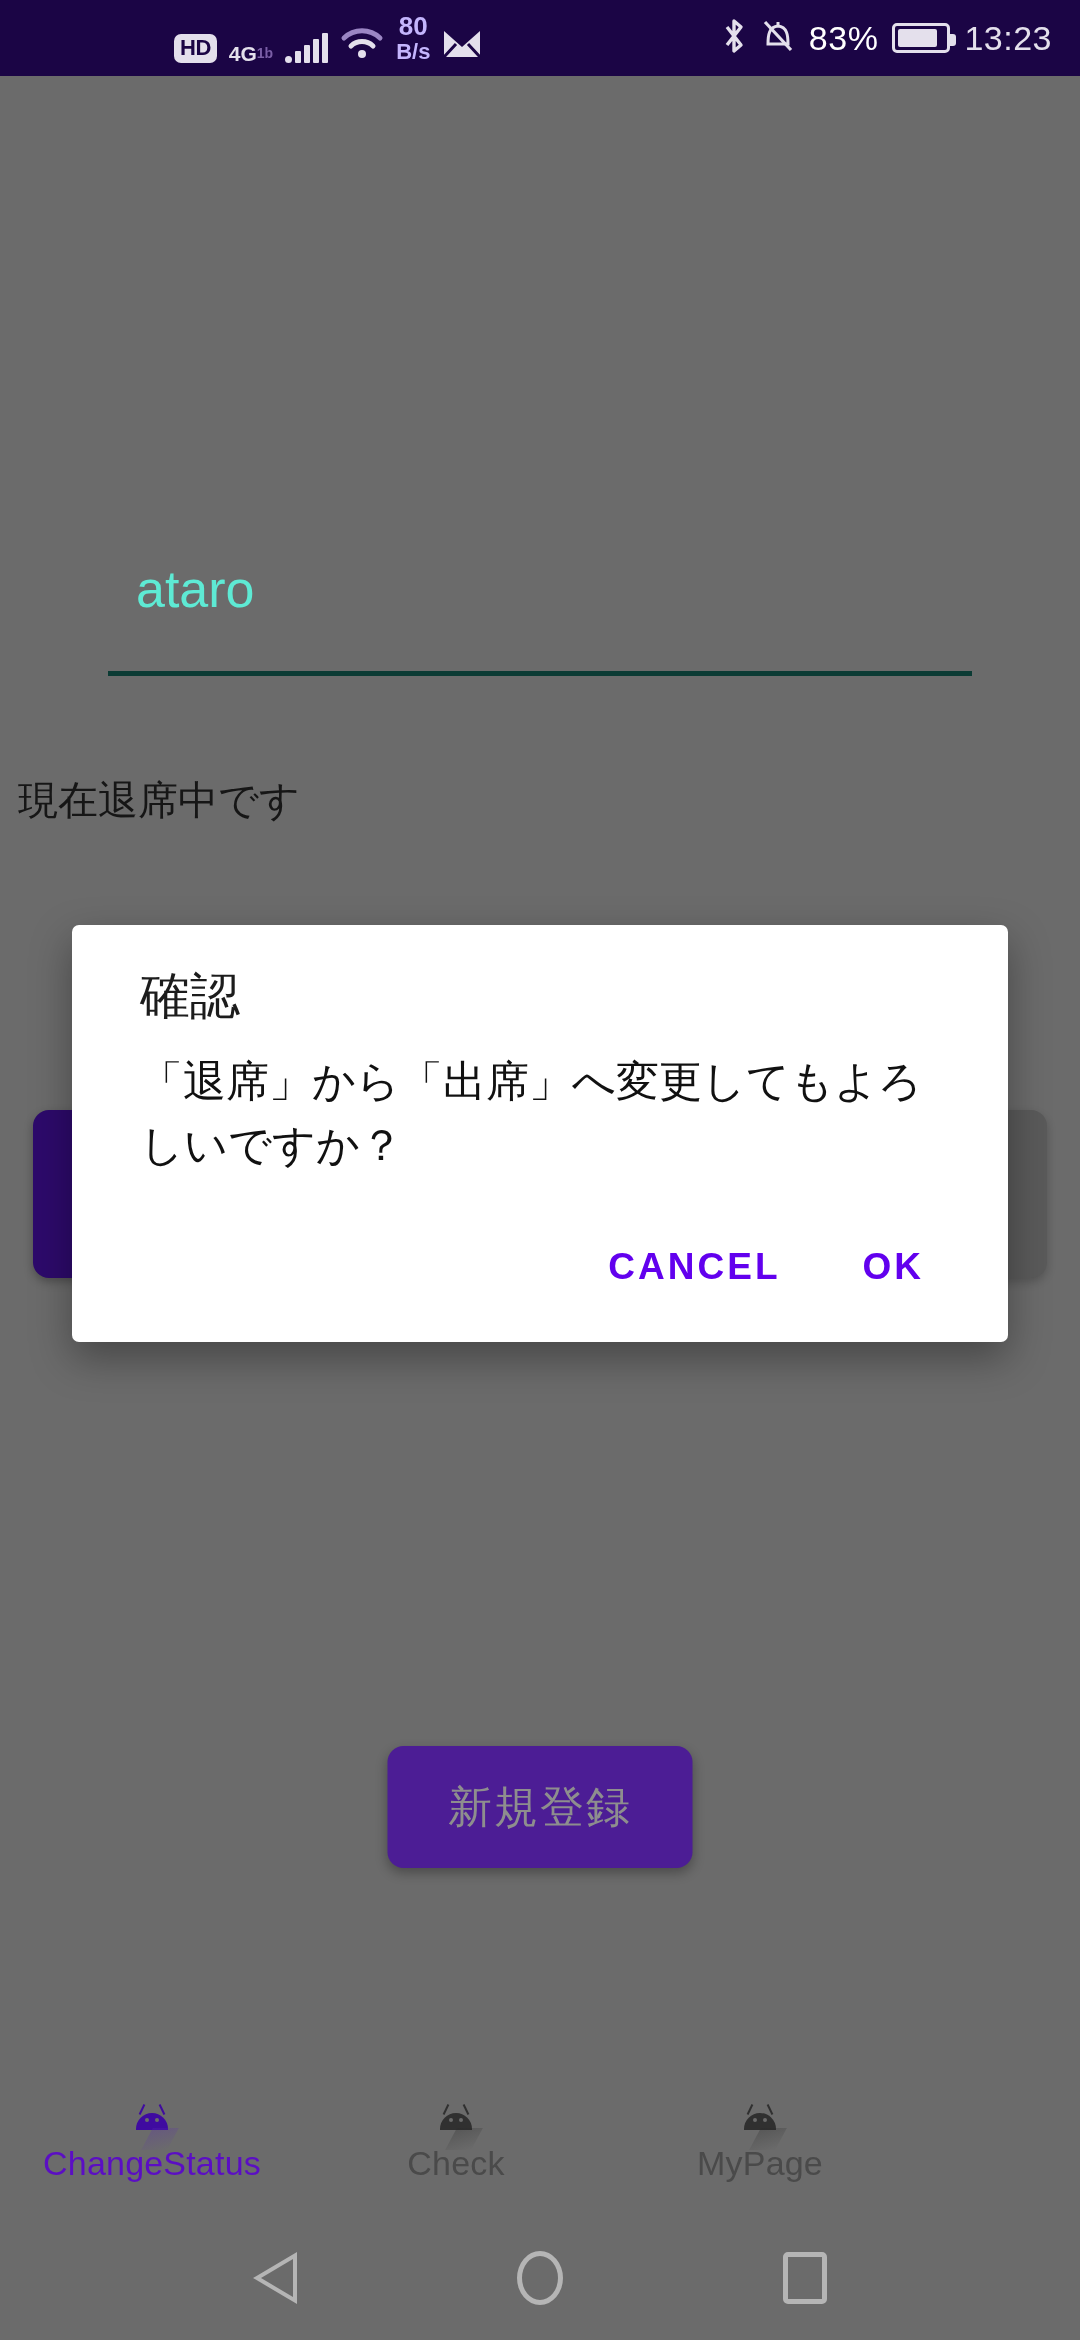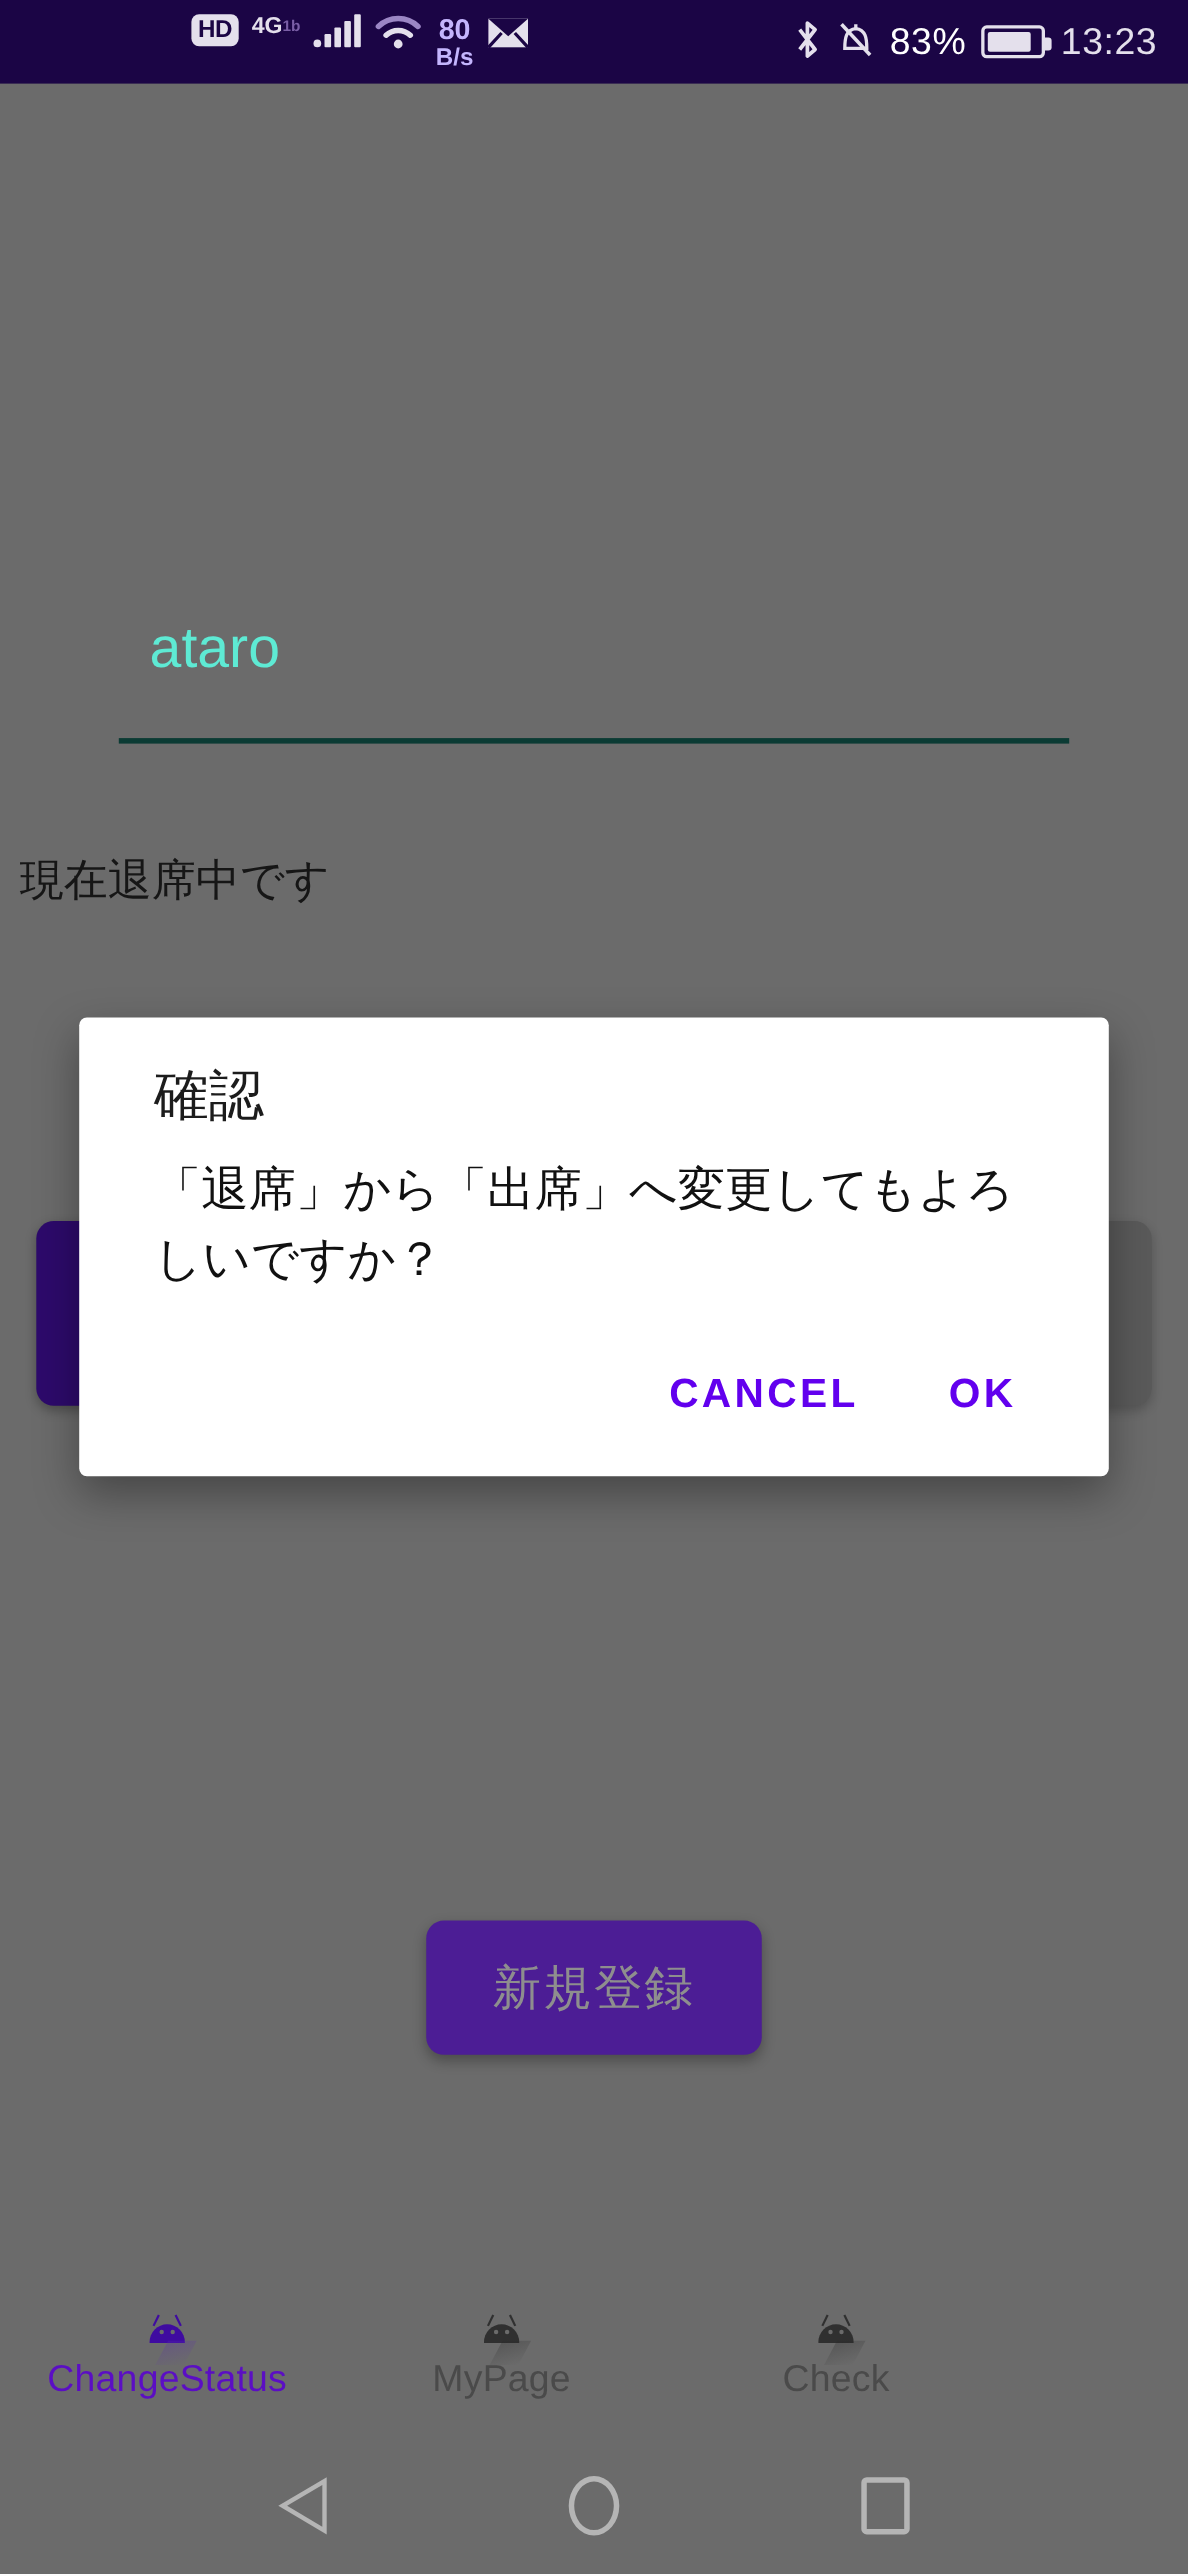--- a/index.html
+++ b/index.html
@@ -11,21 +11,21 @@
   }
   #screen { position:relative; width:1080px; height:2340px; overflow:hidden; background:#6b6b6b; }
 
   
   .status-bar {
     position:absolute; top:0; left:0; width:1080px; height:76px;
     background:#1b0545;
     display:flex; align-items:center;
     padding:0 28px;
   }
-  .sb-left { display:flex; align-items:flex-start; gap:12px; margin-left:122px;padding-left:24px; }
+  .sb-left { display:flex; align-items:flex-end; gap:12px; margin-left:122px;padding-left:24px; }
   .sb-right { display:flex; align-items:center; gap:14px; margin-left:auto; }
   .hd-badge {
     background:#e4e0ec; color:#1b0545;
     font-size:22px; font-weight:bold; letter-spacing:-0.5px;
     border-radius:7px; padding:3px 6px 4px 6px; line-height:1;
   }
   .net-group { display:flex; align-items:center; line-height:1; }
   .net-label { color:#e4e0ec; font-size:21px; font-weight:bold; margin-bottom:-1px; }
   .net-sub { color:#7a5ea6; font-size:14px; font-weight:bold; }
   .sig-bars { display:flex; align-items:flex-end; gap:3px; height:30px; }
@@ -269,32 +269,32 @@
       </div>
       <div class="nav-item">
         <span class="droid">
           <span class="ant l"></span>
             <span class="ant r"></span>
           <span class="head"></span>
             <span class="eye l"></span>
             <span class="eye r"></span>
           <span class="shadow"></span>
         </span>
-        <span class="nav-label">MyPage</span>
+        <span class="nav-label">Check</span>
       </div>
       <div class="nav-item">
         <span class="droid">
           <span class="ant l"></span>
             <span class="ant r"></span>
           <span class="head"></span>
             <span class="eye l"></span>
             <span class="eye r"></span>
           <span class="shadow"></span>
         </span>
-        <span class="nav-label">Check</span>
+        <span class="nav-label">MyPage</span>
       </div>
     </div>
 
     <div class="sys-nav">
       <span class="sys-btn">
           <span class="tri-back"></span>
         </span>
       <span class="sys-btn">
           <span class="circ-home"></span>
         </span>

